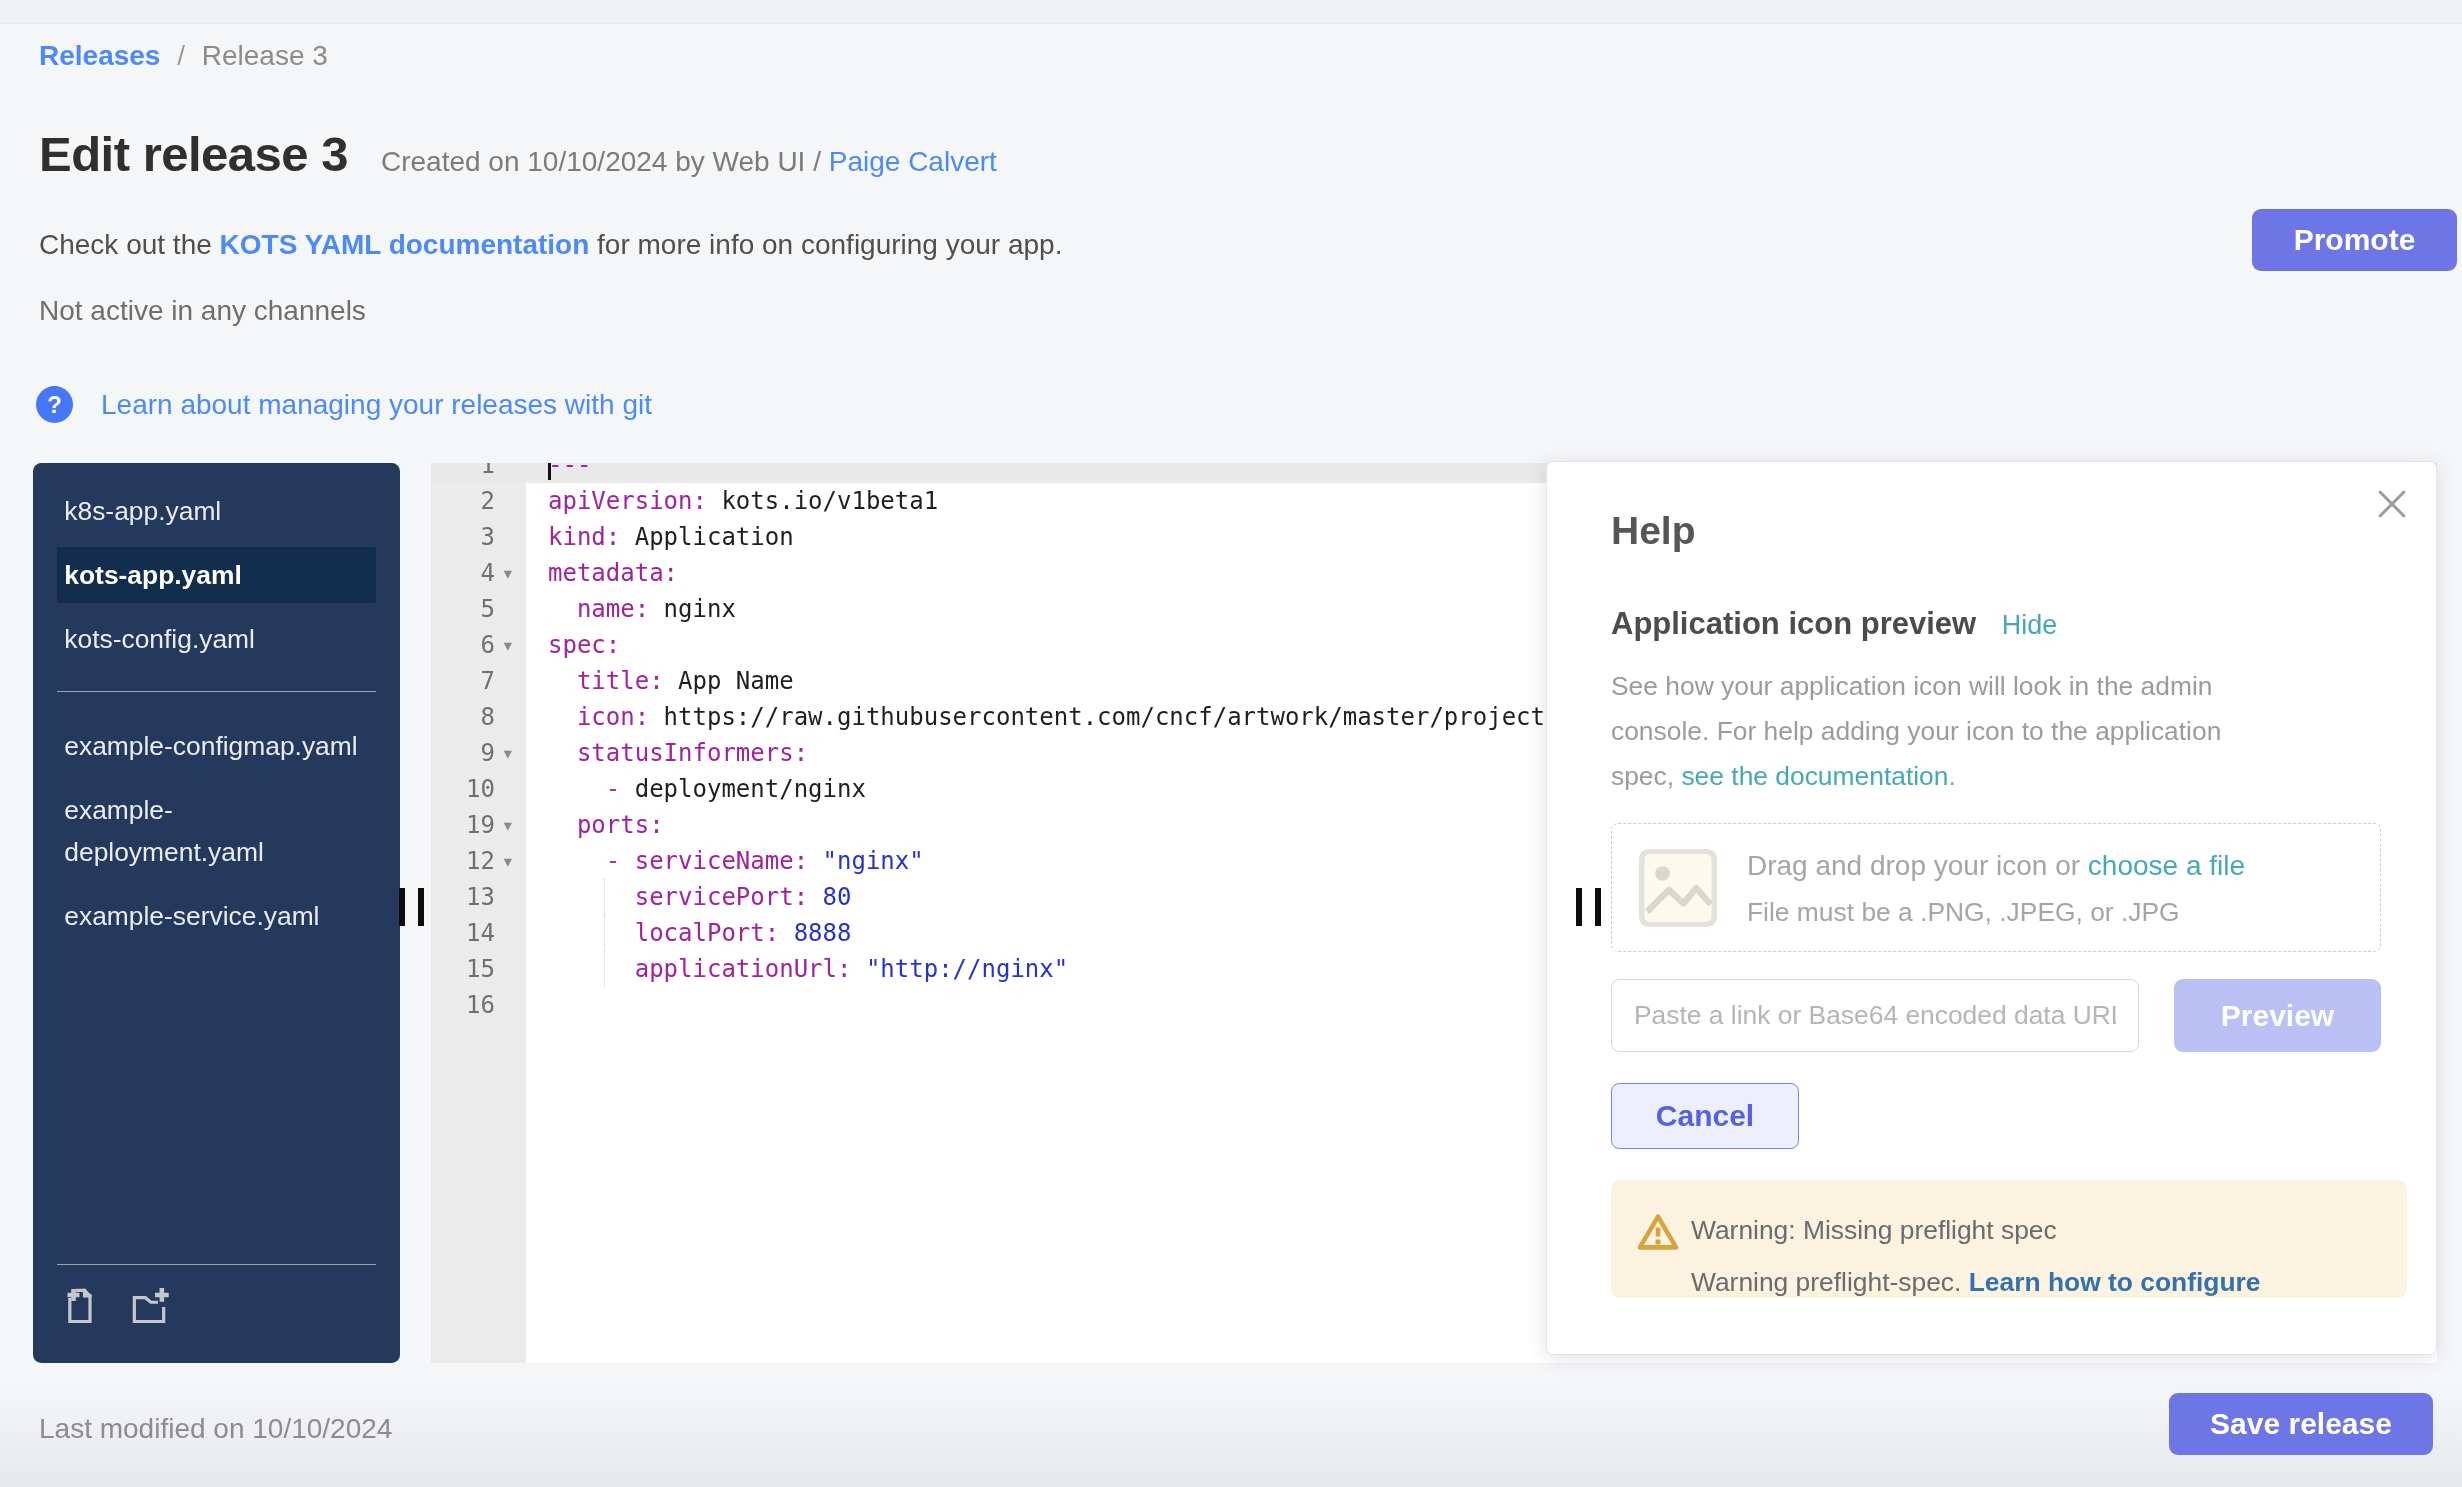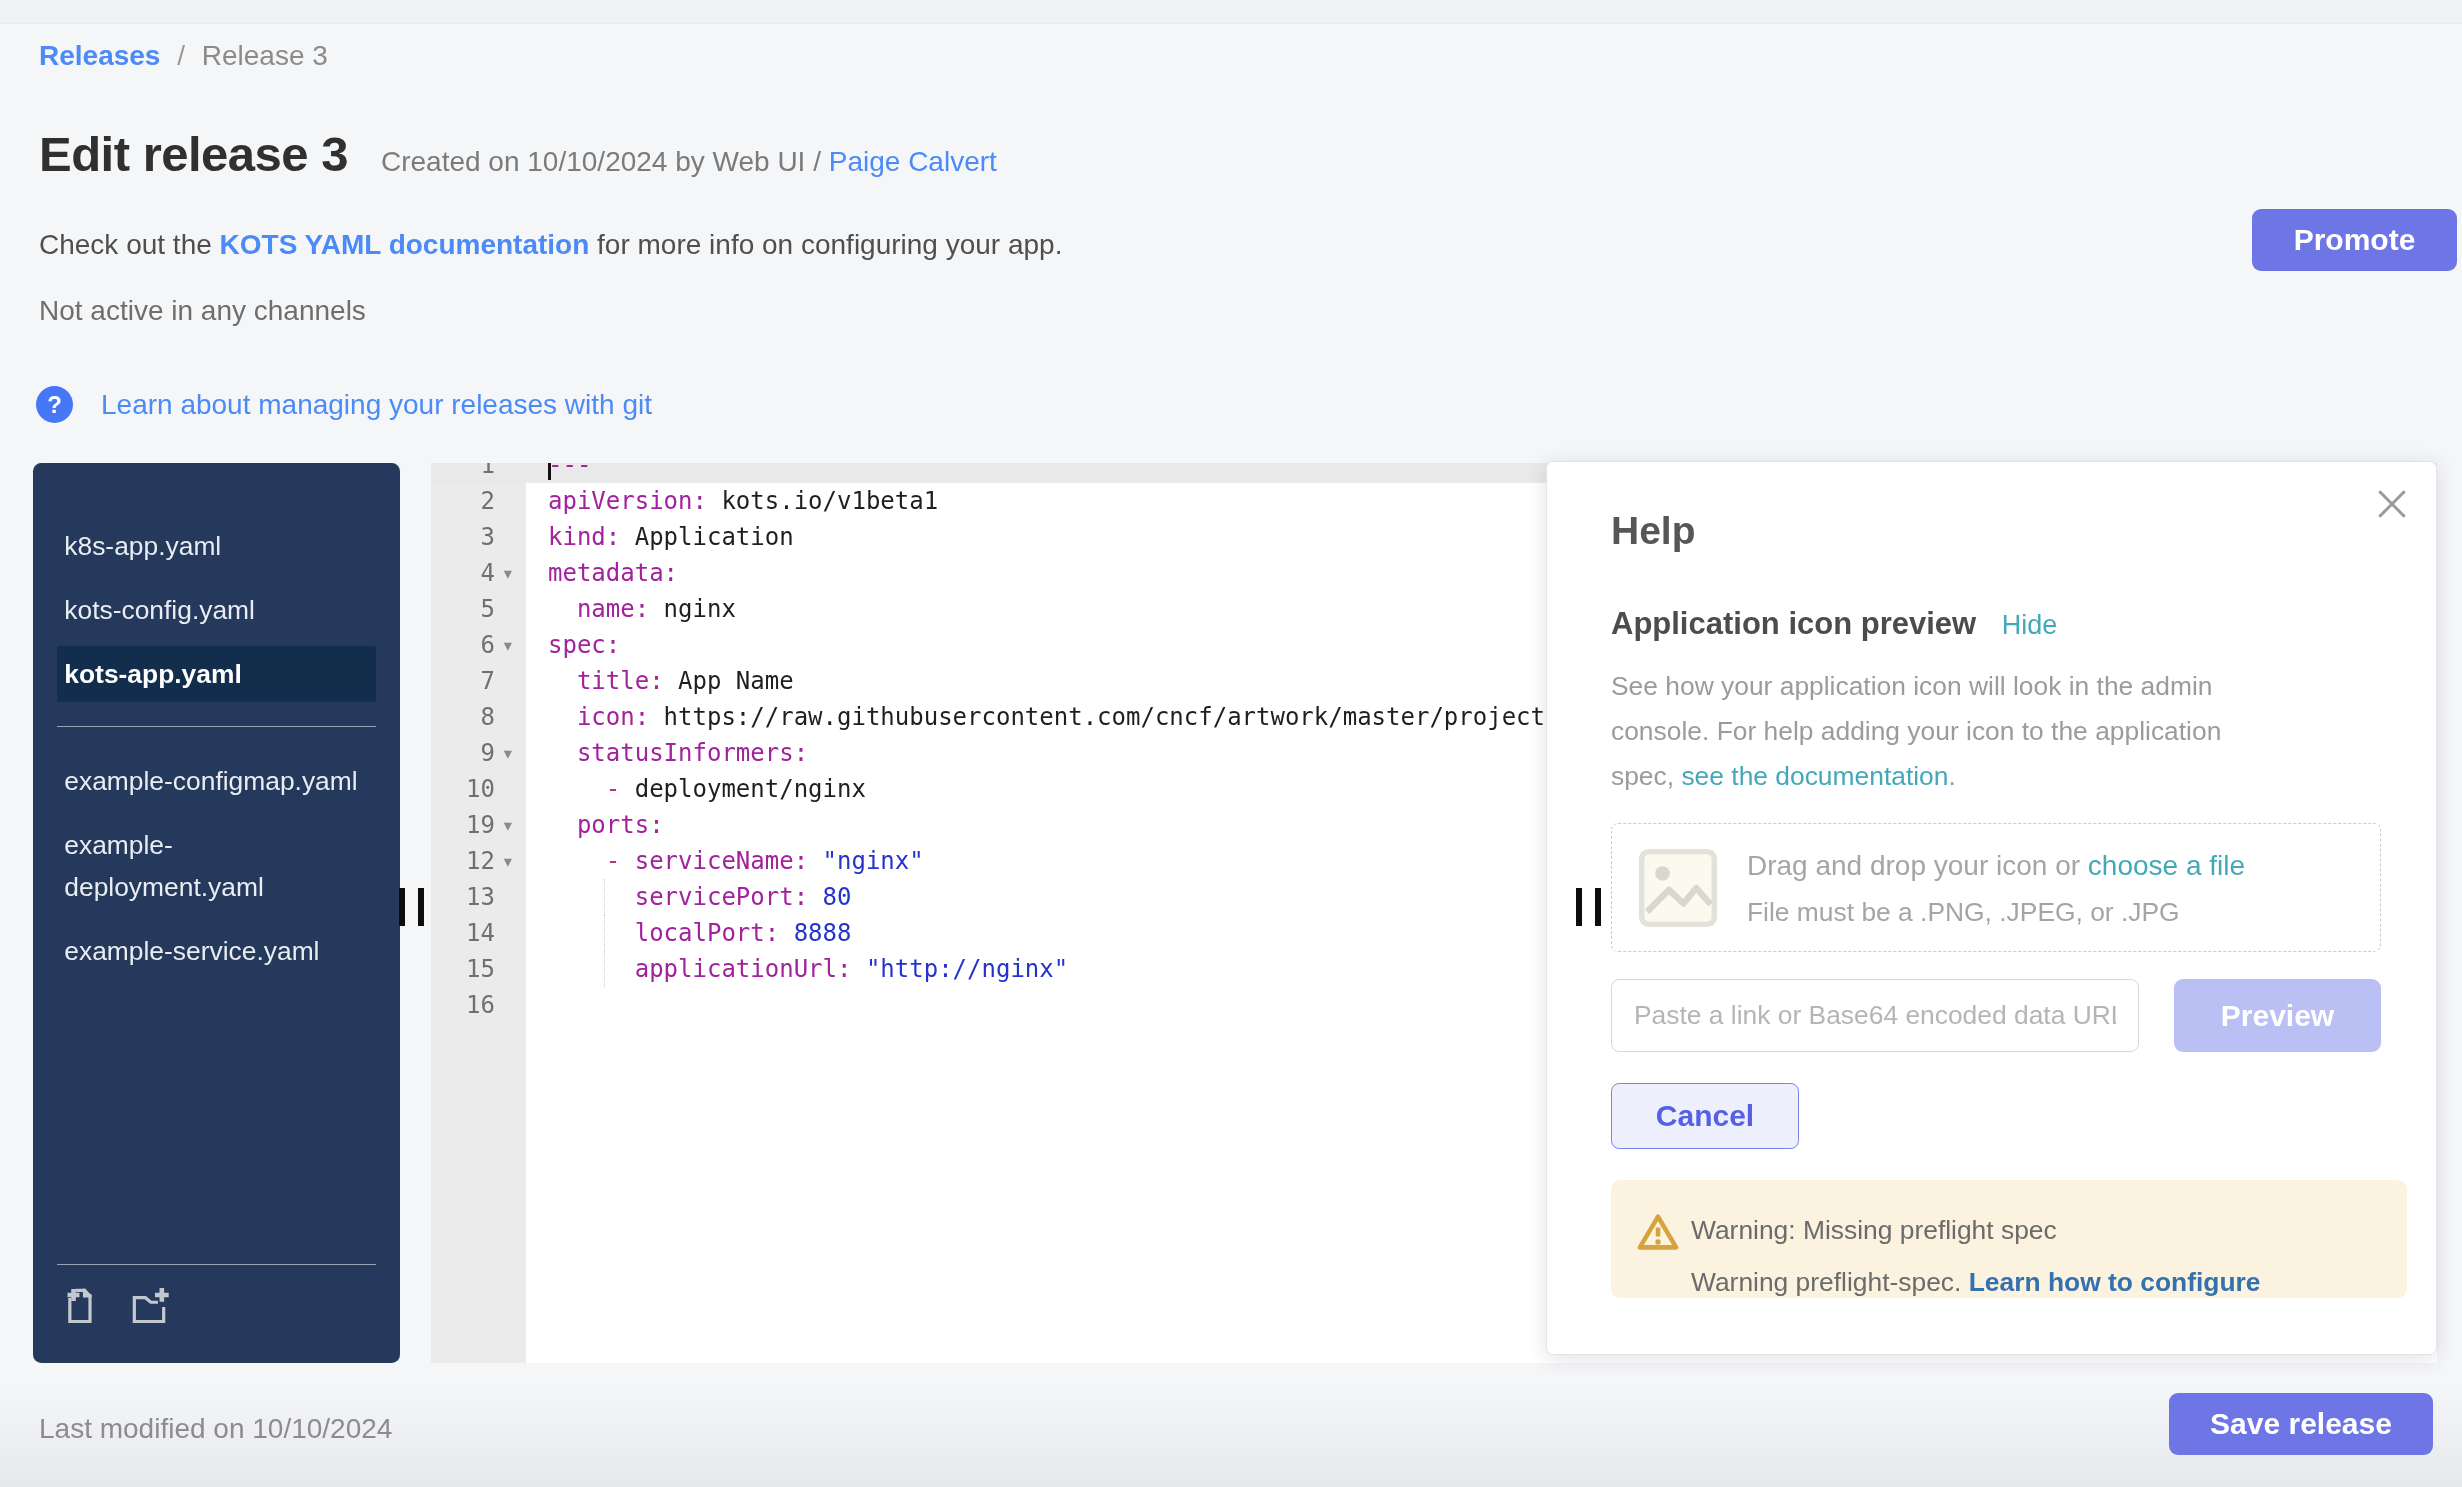--- a/index.html
+++ b/index.html
@@ -31,21 +31,21 @@
          font-family:"Liberation Sans",sans-serif; font-weight:700; color:#fff; cursor:pointer; }
   .promote { position:absolute; left:2228px; top:209px; width:205px; height:62px; background:#6e76e5; font-size:30px;margin-left:24px; }
 
   .gitrow { position:absolute; left:36px; top:386px; display:flex; align-items:center; cursor:pointer; }
   .qcircle { width:37px; height:37px; border-radius:50%; background:#4577f6; color:#fff;
              display:flex; align-items:center; justify-content:center; font-size:24px; font-weight:700; }
   .gitlink { margin-left:28px; font-size:28px; color:#4b8af7; }
 
   
   .sidebar { position:absolute; left:33px; top:463px; width:367px; height:900px;
-             background:#24395b; border-radius:8.2px; padding-top:55px; }
+             background:#24395b; border-radius:8.2px; padding-top:20px; }
   .file-item { margin:0 24px 7.3px 24px; padding:7.3px 7.3px; font-size:26.4px; line-height:42px;
                color:#e9edf2; cursor:pointer; border-radius:1.8px; word-break:break-word; }
   .file-item.selected { background:#132d4d; font-weight:700; color:#ffffff; }
   .side-divider { border-top:1.8px solid rgba(216,222,230,0.65); margin:24px 24px 25.5px 24px; }
   .sidebar-foot { position:absolute; left:24px; right:24px; bottom:36px;
                   border-top:1.8px solid rgba(216,222,230,0.65); padding-top:18px; display:flex; gap:25.5px; }
   .foot-icon { width:44px; height:44px; cursor:pointer; }
   .foot-icon svg { width:44px; height:44px; stroke:#c3c8cf; stroke-width:3.5; fill:none; stroke-linecap:square; }
 
   
@@ -133,22 +133,22 @@
   <button class="btn promote">Promote</button>
 
   <div class="gitrow">
     <span class="qcircle">?</span>
     <span class="gitlink">Learn about managing your releases with git</span>
   </div>
 
   <div class="sidebar">
     <div id="file-list">
         <div class="file-item">k8s-app.yaml</div>
+        <div class="file-item selected">kots-app.yaml</div>
         <div class="file-item">kots-config.yaml</div>
-        <div class="file-item selected">kots-app.yaml</div>
         <div class="side-divider"></div>
         <div class="file-item">example-configmap.yaml</div>
         <div class="file-item">example-deployment.yaml</div>
         <div class="file-item">example-service.yaml</div>
       </div>
     <div class="sidebar-foot">
       <span class="foot-icon">
         <svg viewBox="0 0 48 48">
             <path d="M14 18 V42 H36 V14 L30 8 H22"></path>
             <path d="M30 8 V14 H36"></path>

